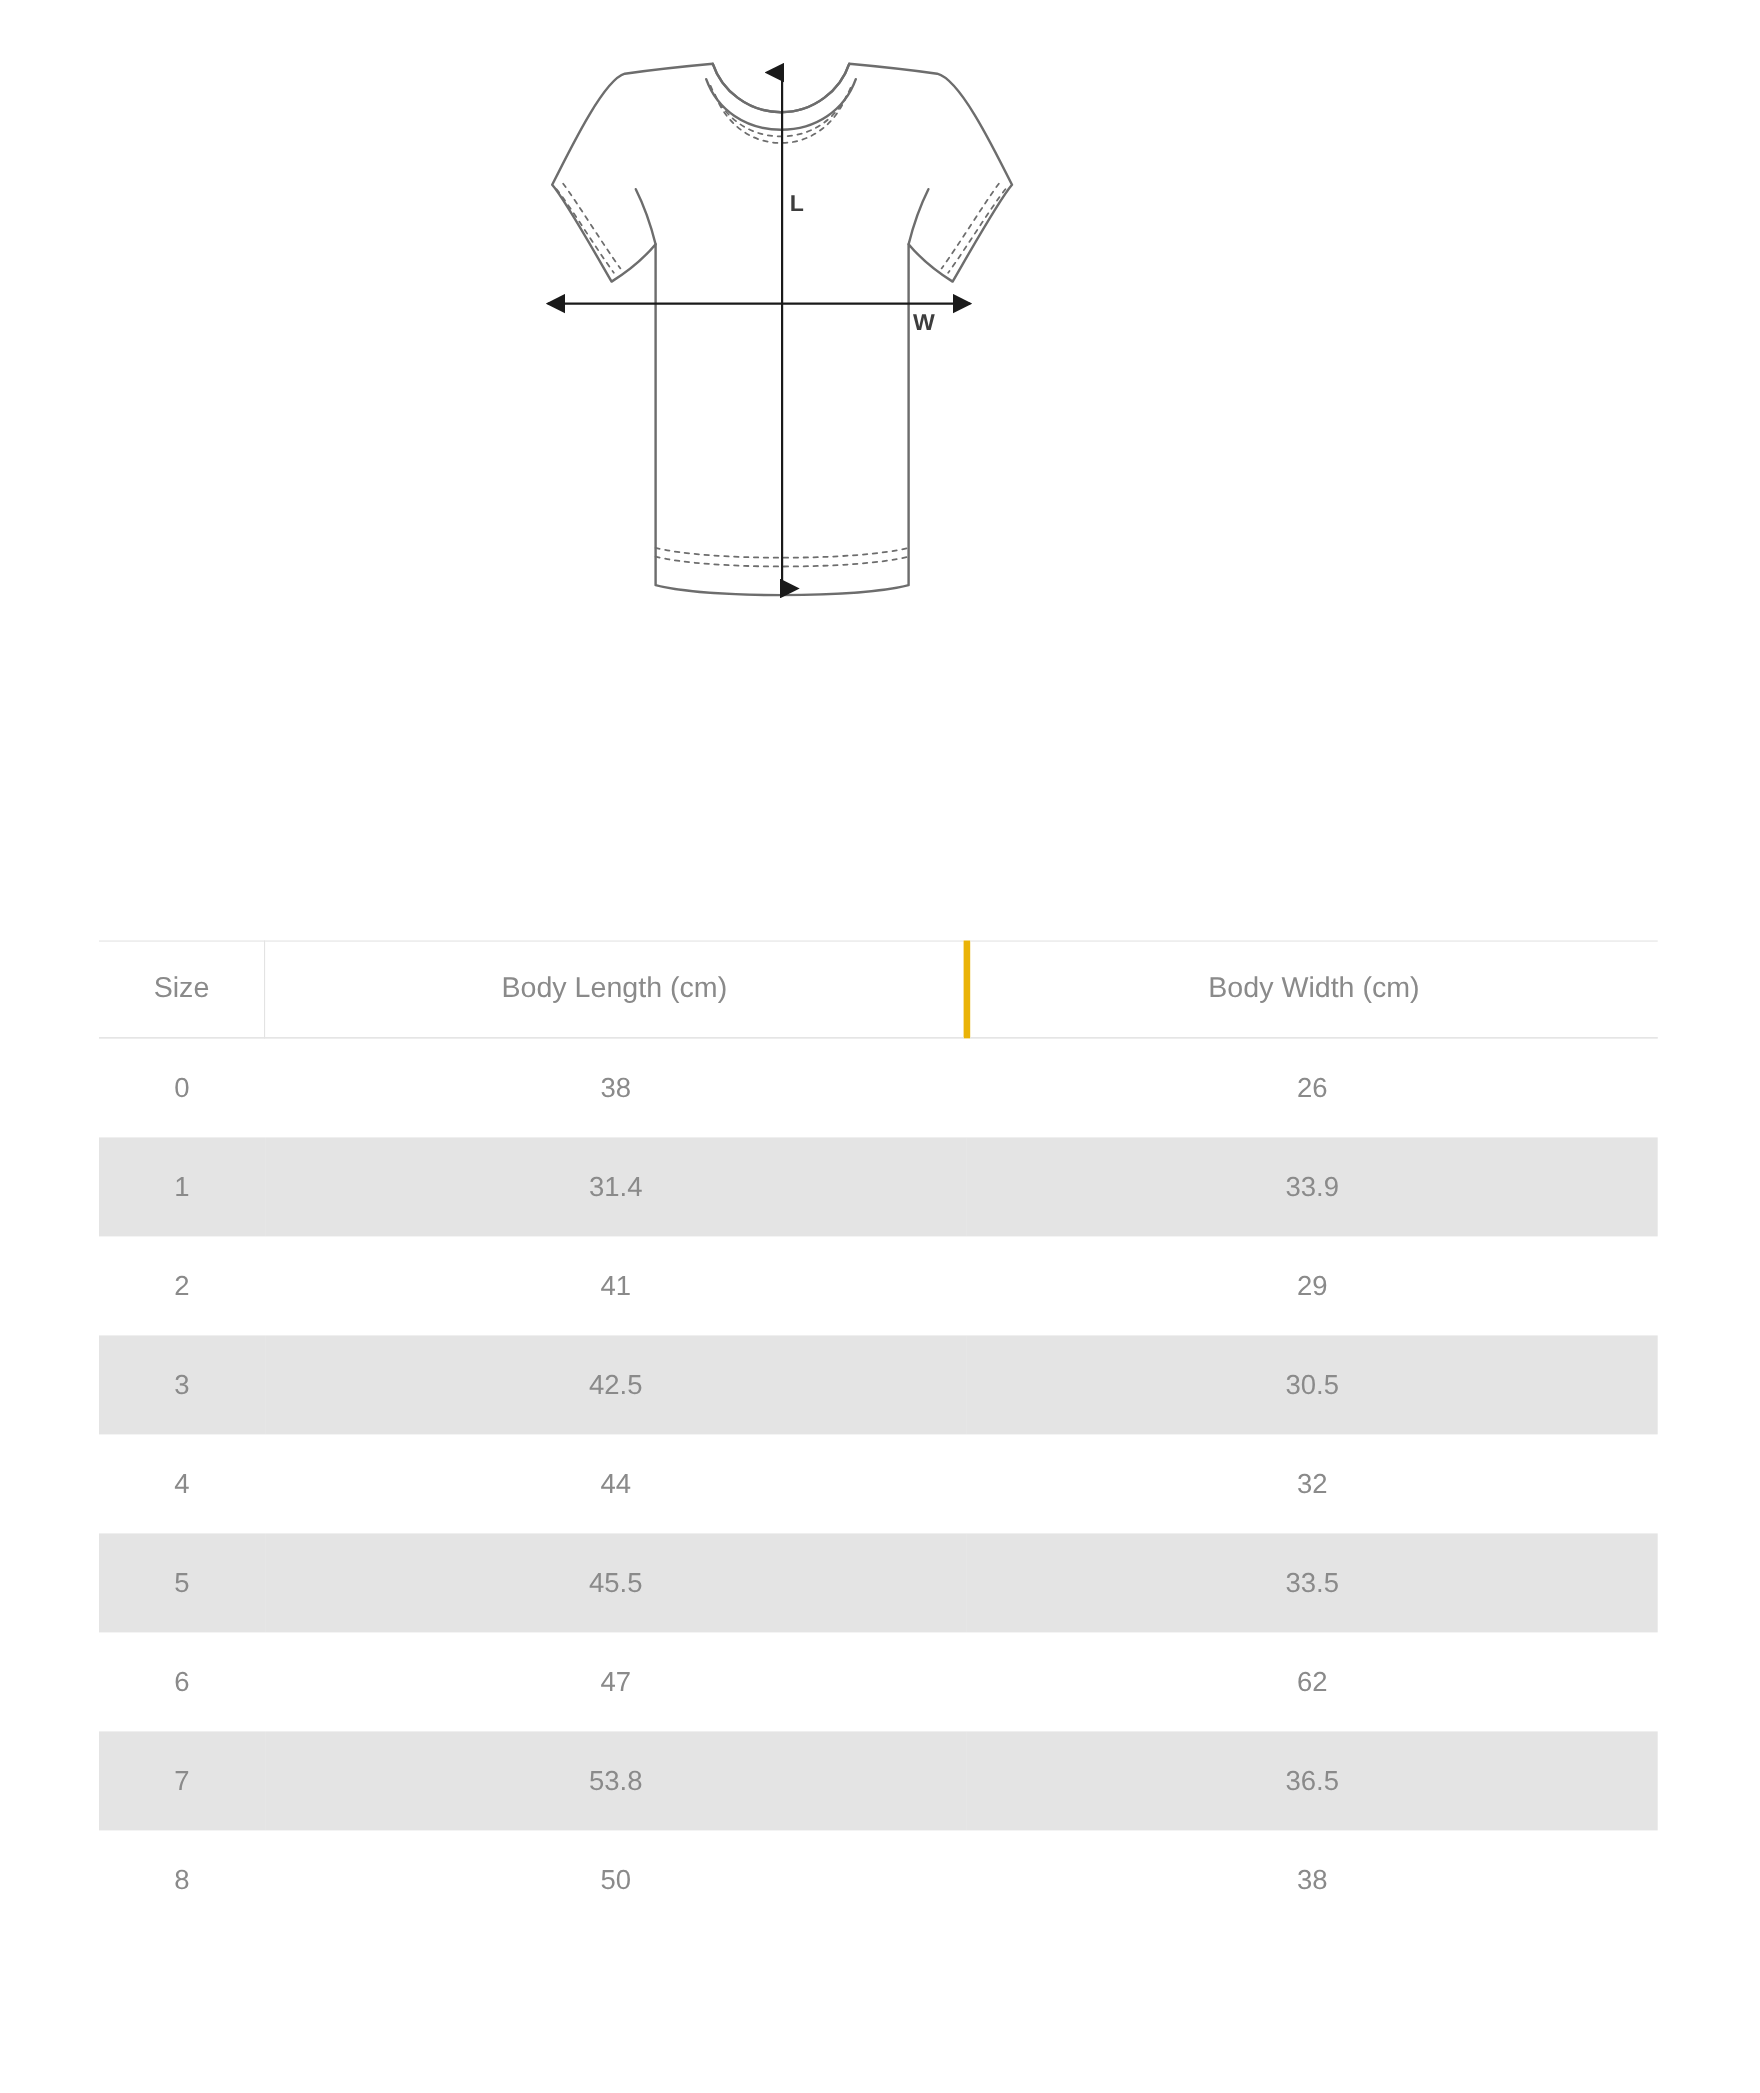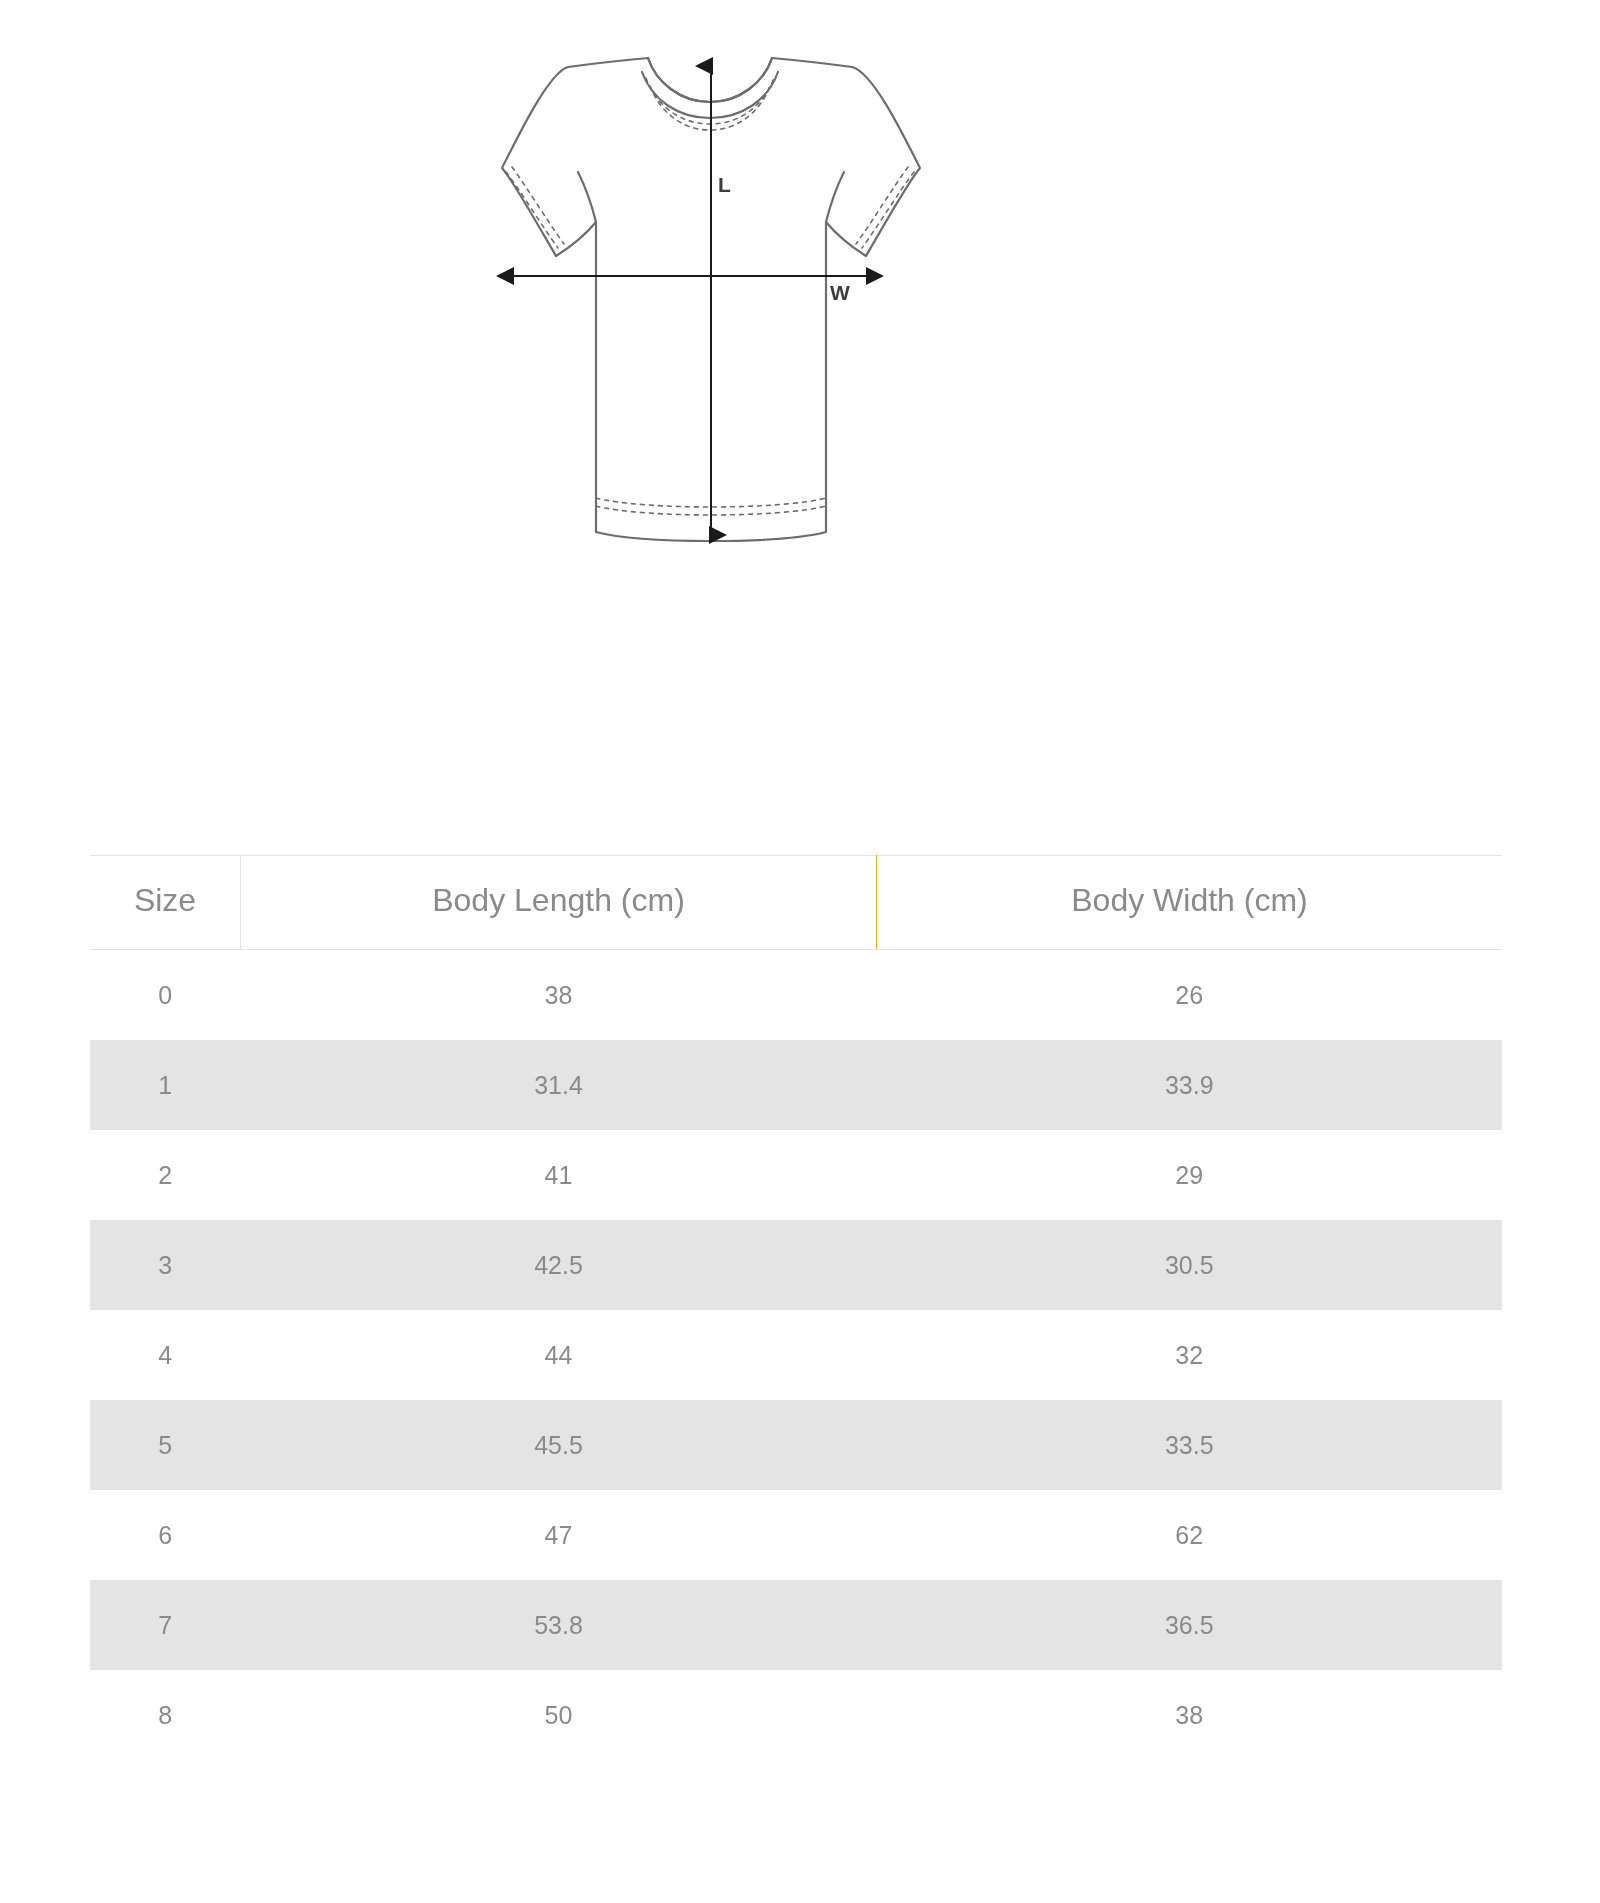--- a/index.html
+++ b/index.html
@@ -45,35 +45,35 @@
     top: 855px;
     width: 1410px;
   }
   table.size-table {
     border-collapse: collapse;
     width: 1410px;
     table-layout: fixed;
   }
   table.size-table thead th {
     font-weight: normal;
-    font-size: 32px;
+    font-size: 26px;
     color: #8a8a8a;
     padding: 26px 0 30px 0;
     border-top: 1px solid #e3e3e3;
     border-bottom: 1px solid #e3e3e3;
     text-align: center;
     background: #ffffff;
   }
   table.size-table thead th.col-size {
     width: 150px;
     border-right: 1px solid #e3e3e3;
   }
   table.size-table thead th.col-len {
     width: 635px;
-    border-right: 1px solid #eab308;
+    border-right: 6px solid #eab308;
   }
   table.size-table thead th.col-wid {
     width: 625px;
     margin-left: 20px;
   }
   table.size-table tbody td {
     font-size: 25px;
     color: #8a8a8a;
     text-align: center;
     padding: 26px 0 26px 0;

